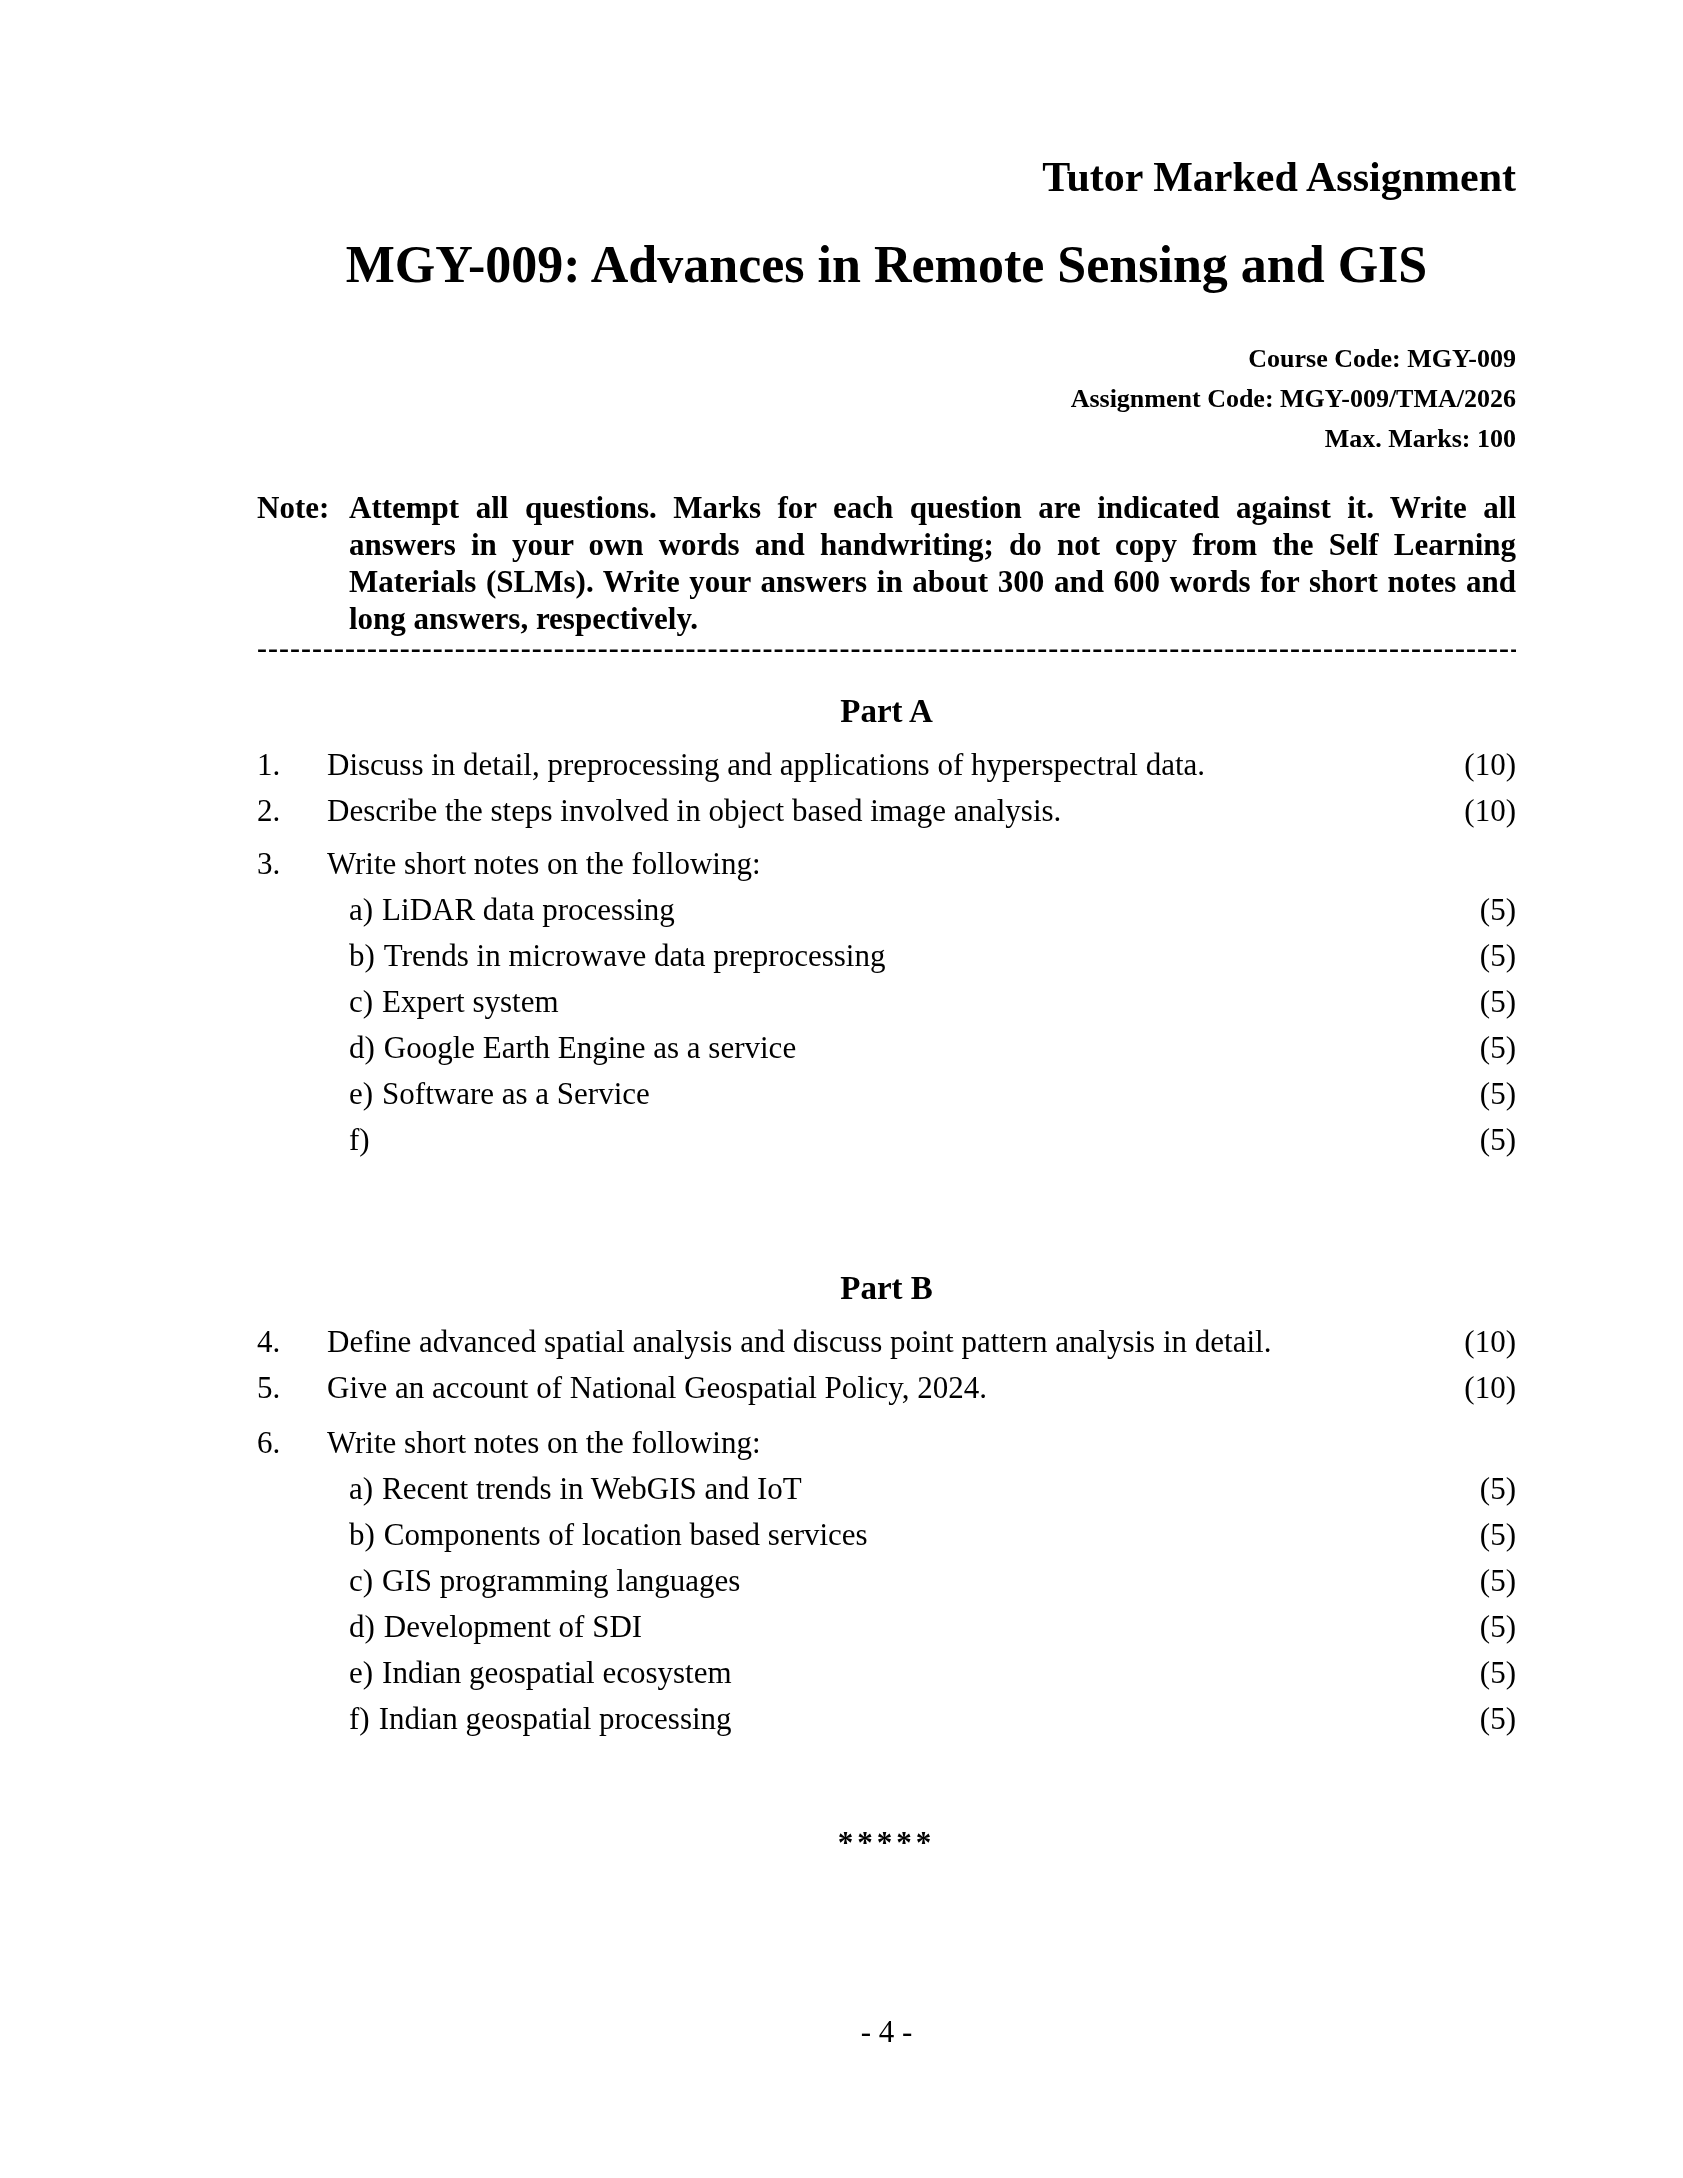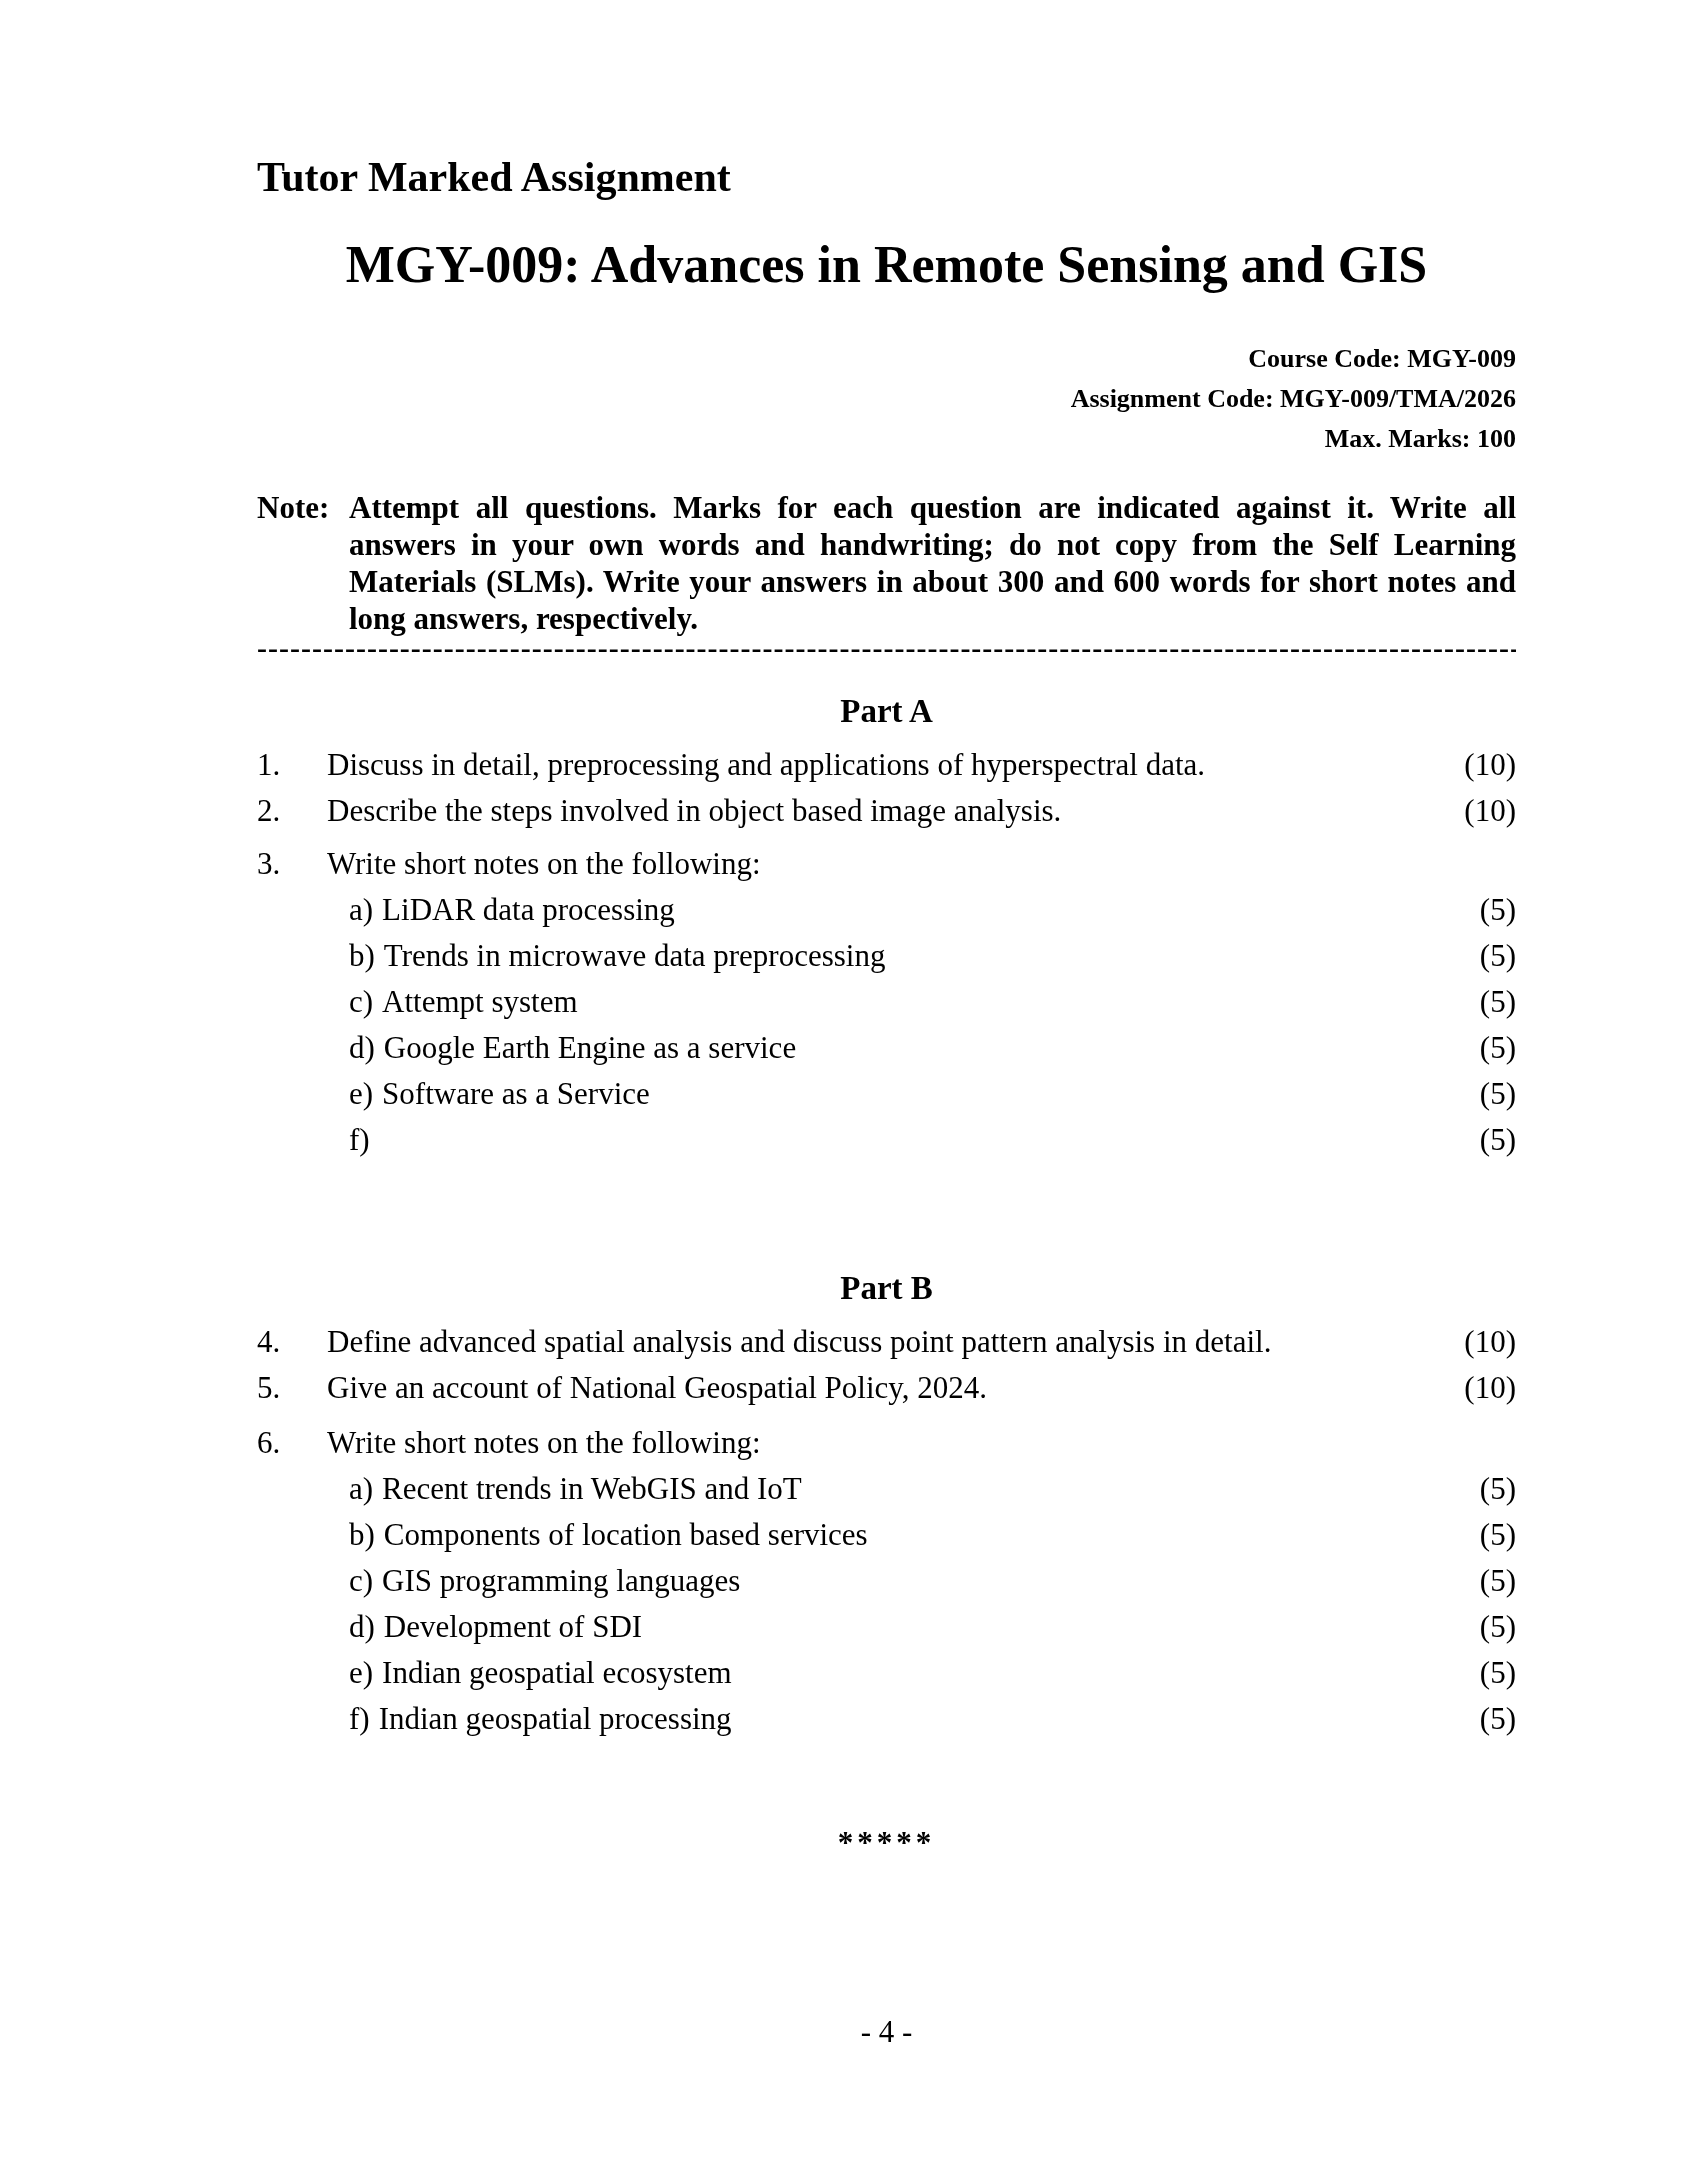--- a/index.html
+++ b/index.html
@@ -11,21 +11,21 @@
     overflow: hidden;
   }
   .content {
     position: absolute;
     left: 257px; top: 0;
     width: 1259px;
   }
   .doc-title {
     margin: 153px 0 0 0;
     font-size: 42px; line-height: 48px;
-    font-weight: bold; text-align: left;
+    font-weight: bold; text-align: right;
   }
   .doc-subtitle {
     margin: 40px 0 0 0;
     font-size: 52px; line-height: 48px;
     font-weight: bold; text-align: center;
   }
   .meta {
     margin-top: 50px;
     text-align: right;
     font-weight: bold;
@@ -125,21 +125,21 @@
     <span class="sub-text">LiDAR data processing</span>
     <span class="q-marks">(5)</span>
   </div>
   <div class="sub-row">
     <span class="sub-label">b)</span>
     <span class="sub-text">Trends in microwave data preprocessing</span>
     <span class="q-marks">(5)</span>
   </div>
   <div class="sub-row">
     <span class="sub-label">c)</span>
-    <span class="sub-text">Attempt system</span>
+    <span class="sub-text">Expert system</span>
     <span class="q-marks">(5)</span>
   </div>
   <div class="sub-row">
     <span class="sub-label">d)</span>
     <span class="sub-text">Google Earth Engine as a service</span>
     <span class="q-marks">(5)</span>
   </div>
   <div class="sub-row">
     <span class="sub-label">e)</span>
     <span class="sub-text">Software as a Service</span>

